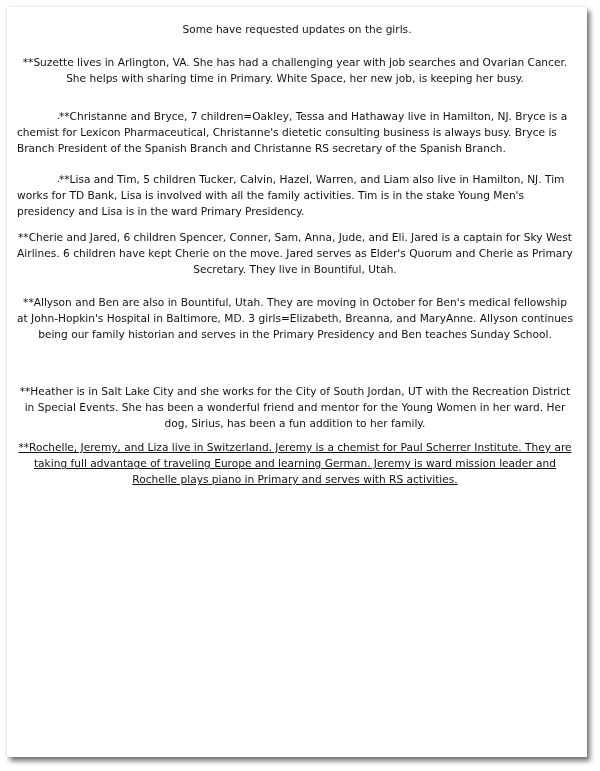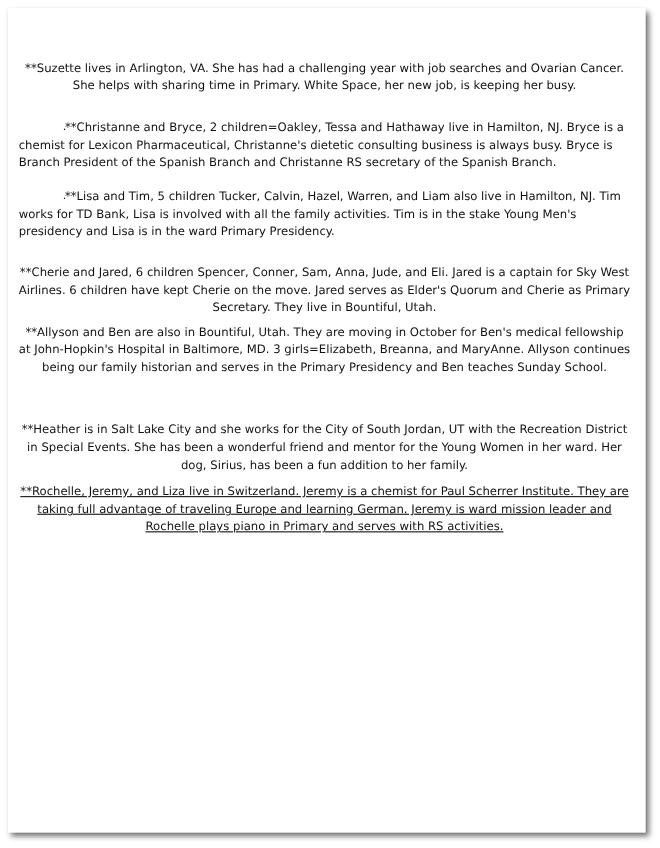--- a/index.html
+++ b/index.html
@@ -42,35 +42,36 @@
     .left { text-align: left; }
     .indent { text-indent: 42px; }
     .marker {
       position: absolute;
       left: -2px;
       font-size: 10px;
     }
     .p1 { top: 47px; }
     .p2 { top: 101px; }
     .p3 { top: 164px; }
-    .p4 { top: 233px; }
+    .p4 { top: 222px; }
     .p5 { top: 287px; }
     .p6 { top: 376px; }
     .p7 { top: 432px; text-decoration: underline; }
   </style>
 </head>
 <body>
 
 <div class="page">
+  <div class="title">Some have requested updates on the girls.</div>
 
   <div class="para p1 center">**Suzette lives in Arlington, VA.  She has had a challenging year with job searches and Ovarian Cancer.  She helps with sharing time in Primary. White Space, her new job, is keeping her busy.</div>
 
   <div class="para p2 left indent">
     <span class="marker">.</span>
-    <span>**Christanne and Bryce, 2 children=Oakley, Tessa and Hathaway live in Hamilton, NJ. Bryce is a chemist for Lexicon Pharmaceutical, Christanne's dietetic consulting business is always busy.  Bryce is Branch President of the Spanish Branch and Christanne RS secretary of the Spanish Branch.</span>
+    <span>**Christanne and Bryce, 7 children=Oakley, Tessa and Hathaway live in Hamilton, NJ. Bryce is a chemist for Lexicon Pharmaceutical, Christanne's dietetic consulting business is always busy.  Bryce is Branch President of the Spanish Branch and Christanne RS secretary of the Spanish Branch.</span>
   </div>
 
   <div class="para p3 left indent">
     <span class="marker">.</span>
     <span>**Lisa and Tim, 5 children Tucker, Calvin, Hazel, Warren, and Liam also live in Hamilton, NJ.  Tim works for TD Bank, Lisa is involved with all the family activities.  Tim is in the stake Young Men's presidency and Lisa is in the ward Primary Presidency.</span>
   </div>
 
   <div class="para p4 center">**Cherie and Jared, 6 children Spencer, Conner, Sam, Anna, Jude, and Eli. Jared is a captain for Sky West Airlines. 6 children have kept Cherie on the move. Jared serves as Elder's Quorum and Cherie as Primary Secretary.  They live in Bountiful, Utah.</div>
 
   <div class="para p5 center">**Allyson and Ben are also in Bountiful, Utah. They are moving in October for Ben's medical fellowship at John-Hopkin's Hospital in Baltimore, MD. 3 girls=Elizabeth, Breanna, and MaryAnne.  Allyson continues being our family historian and serves in the Primary Presidency and Ben teaches Sunday School.</div>

